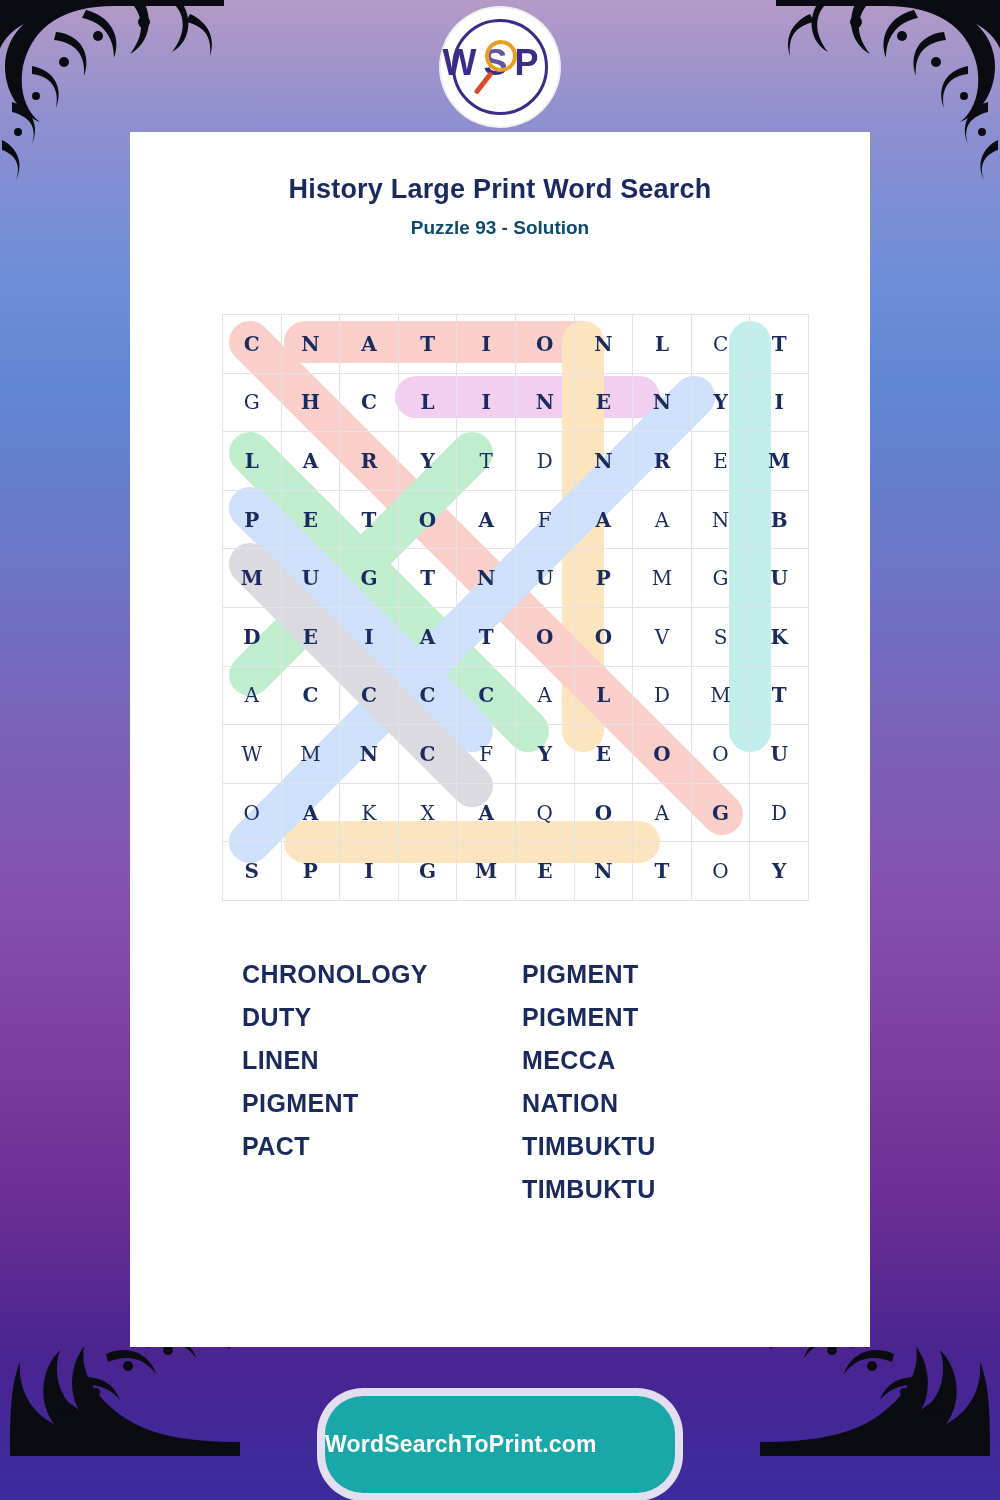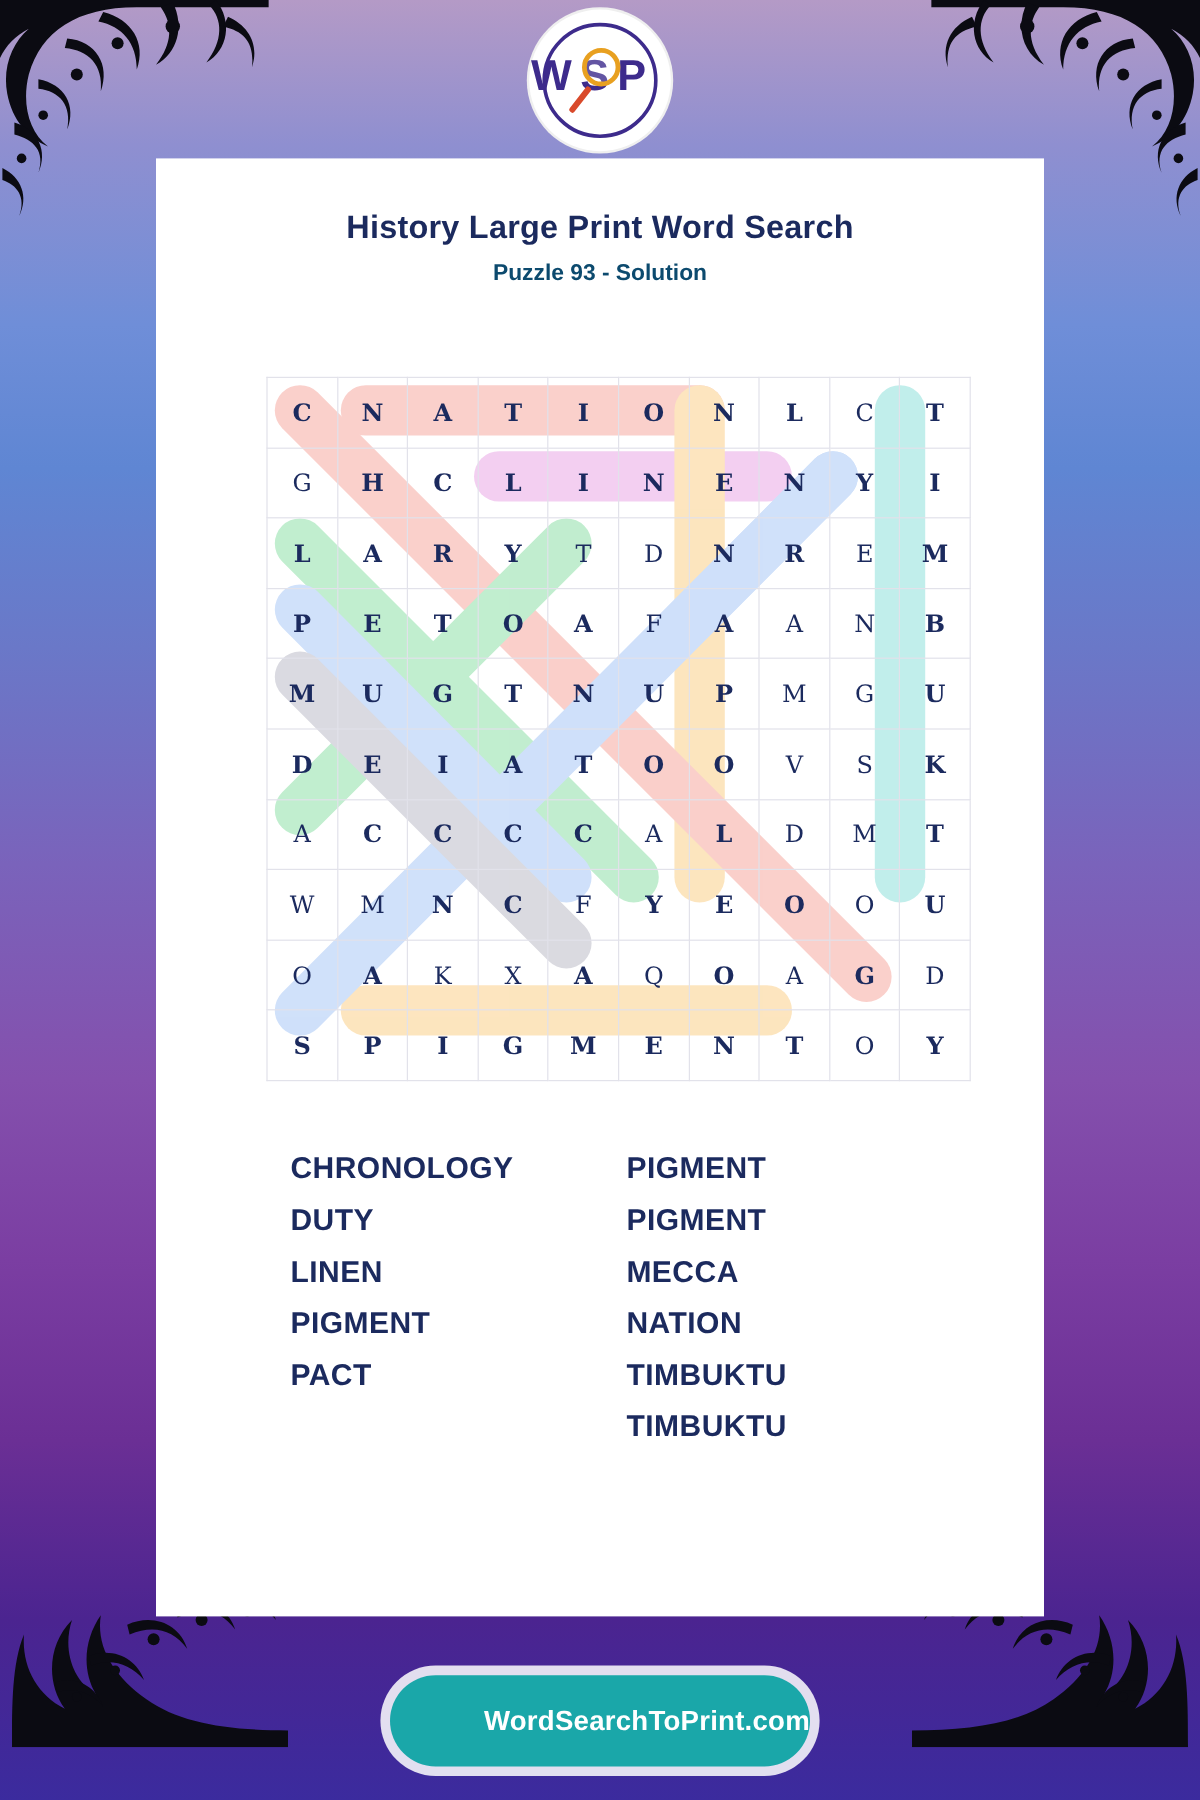--- a/index.html
+++ b/index.html
@@ -174,27 +174,27 @@
     transform: rotate(38deg);
     border-radius: 2px;
   }
 
   
   #footer-btn {
     position: absolute;
     left: 325px;
     top: 1396px;
     width: 350px;
-    height: 76px;
+    height: 97px;
     border-radius: 38px;
     background: #1aa7a9;
     box-shadow: 0 0 0 8px rgba(255,255,255,0.85);
     display: flex;
     align-items: center;
-    justify-content: flex-end;
+    justify-content: flex-start;
   }
   #footer-btn span {
     color: #ffffff;
     font-size: 23px;
     font-weight: bold;
     letter-spacing: 0.2px;
   }
 </style>
 </head>
 <body>

